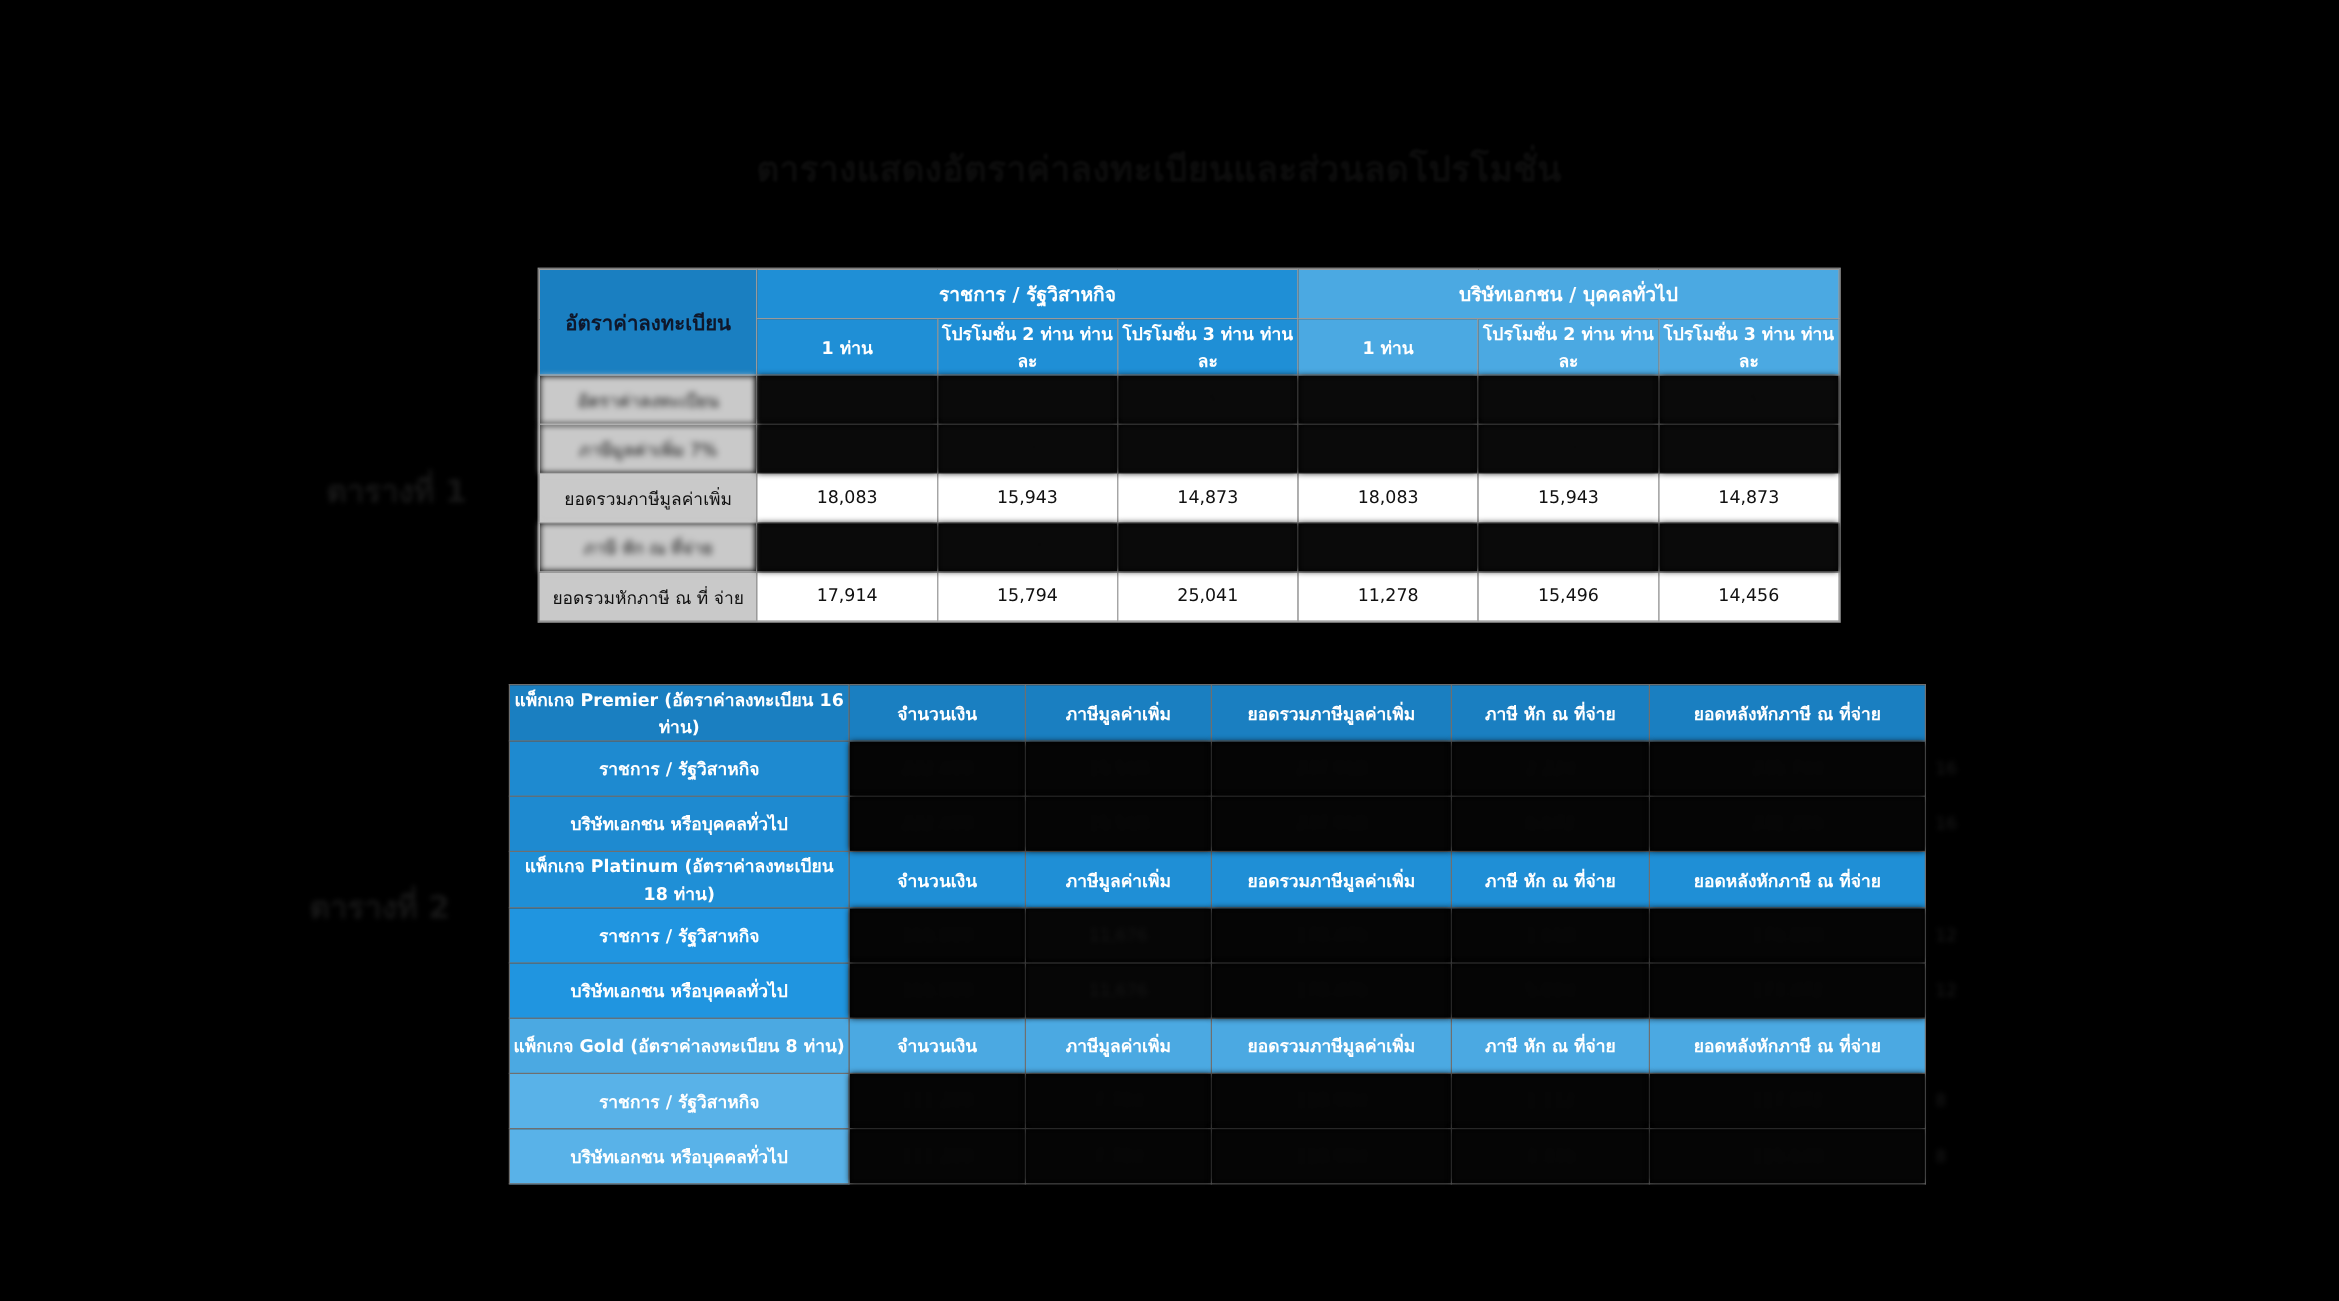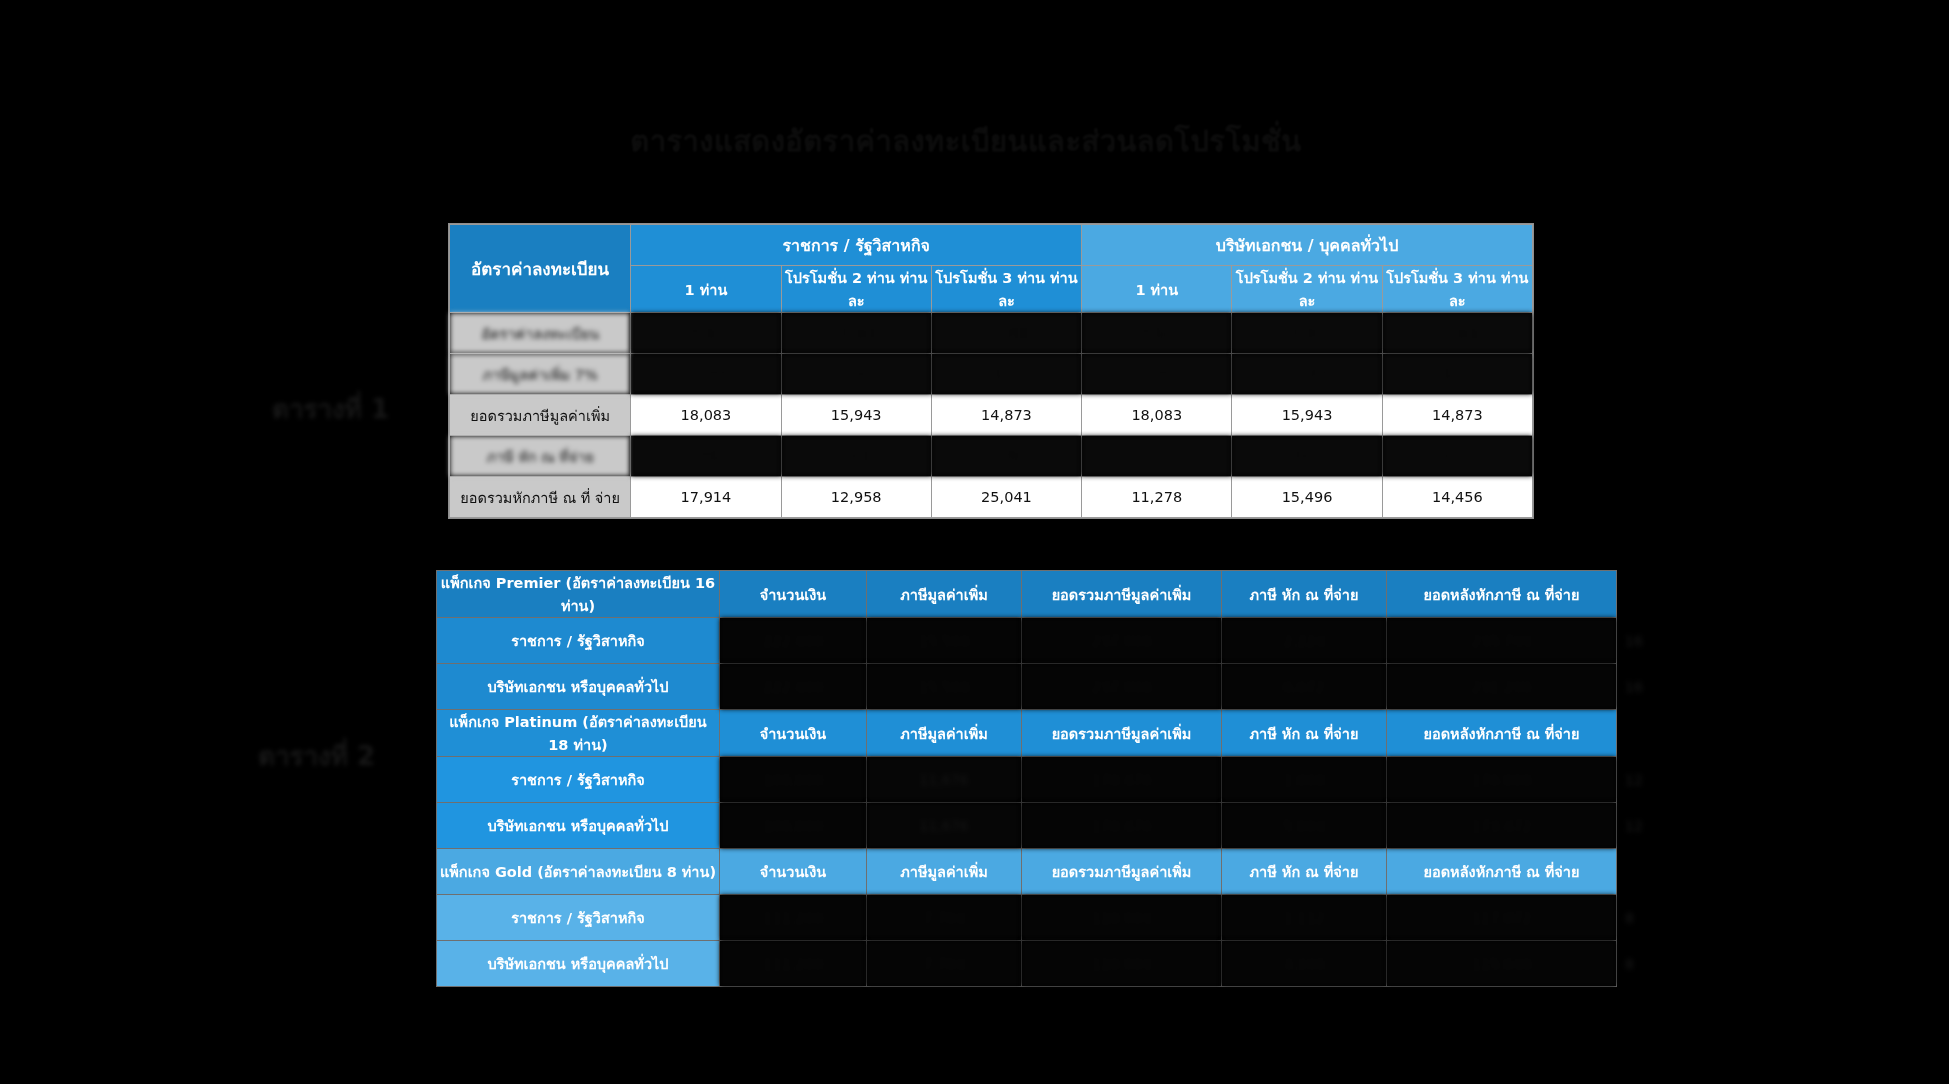--- a/index.html
+++ b/index.html
@@ -64,21 +64,21 @@
     border: 1px solid #9a9a9a;
     padding: 0;
     text-align: center;
     vertical-align: middle;
     font-size: 14.5px;
     color: #111;
     height: 40px;
   }
   .t1 .hdr-dark {
     background: #1a7fc1;
-    color: #ffffff;
+    color: #0f172a;
     font-weight: bold;
     font-size: 17px;
   }
   .t1 .hdr-mid {
     background: #1f8fd6;
     color: #ffffff;
     font-weight: bold;
     font-size: 16px;
   }
   .t1 .hdr-light {
@@ -129,21 +129,21 @@
     background: #ffffff;
     color: #111111;
   }
   .t1 tr.row-lit td.rowlabel {
     background: #c9c9c9;
   }
 
   
   .table2-wrap {
     position: absolute;
-    left: 393px;
+    left: 381px;
     top: 570px;
     width: 1180px;
     padding-left: 43px;
   }
   table.t2 {
     border-collapse: collapse;
     width: 100%;
     table-layout: fixed;
   }
   table.t2 td {
@@ -284,21 +284,21 @@
           <td class="cell blurred">149</td>
           <td class="cell blurred">139</td>
           <td class="cell blurred">507</td>
           <td class="cell blurred">447</td>
           <td class="cell blurred">417</td>
         </tr>
 
         <tr class="row-lit">
           <td class="rowlabel">ยอดรวมหักภาษี ณ ที่ จ่าย</td>
           <td class="cell visible">17,914</td>
-          <td class="cell visible">12,958</td>
+          <td class="cell visible">15,794</td>
           <td class="cell visible">25,041</td>
           <td class="cell visible">11,278</td>
           <td class="cell visible">15,496</td>
           <td class="cell visible">14,456</td>
         </tr>
       </tbody>
     </table>
   </div>
 
   <div class="table2-wrap">

